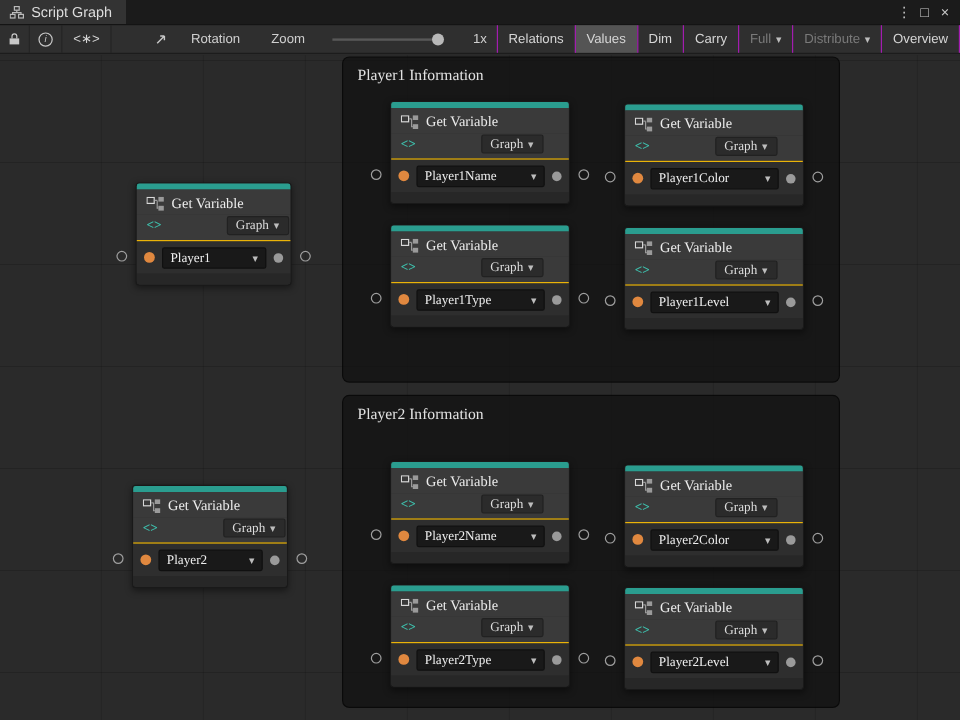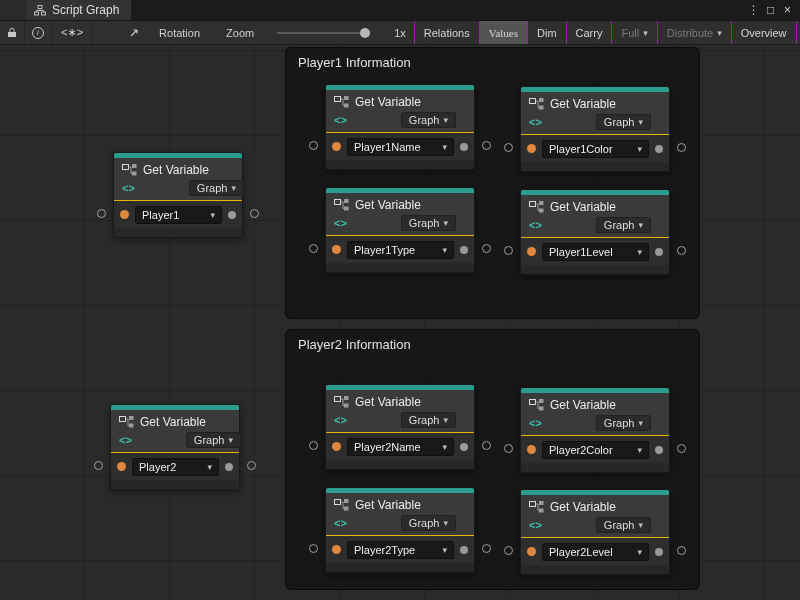--- a/index.html
+++ b/index.html
@@ -2,54 +2,54 @@
 <html><head>
 <meta charset="utf-8">
 <style>
   * { margin:0; padding:0; box-sizing:border-box; }
   html,body { width:800px; height:600px; overflow:hidden; background:#1a1a1a;
               font-family:"Liberation Sans", sans-serif; }
   .screen { position:relative; width:800px; height:600px; background:#2a2a2a; }
 
   
   .titlebar { position:absolute; top:0; left:0; right:0; height:20px; background:#1b1b1b;
-              display:flex; align-items:center; z-index:30;margin-left:26px; }
+              display:flex; align-items:center; z-index:30; }
   .tab { height:20px; display:flex; align-items:center; gap:6px; background:#333333;
          padding:0 12px 0 8px; color:#dddddd; font-size:12px; }
   .win-controls { margin-left:auto; display:flex; align-items:center; color:#c8c8c8; padding-right:4px; }
   .win-controls span { width:17px; text-align:center; font-size:12px; line-height:20px; }
 
   
   .toolbar { position:absolute; top:20px; left:0; right:0; height:25px; background:#2f2f2f;
              border-top:1px solid #141414; border-bottom:1px solid #1c1c1c;
              display:flex; align-items:stretch; font-size:11px; color:#d6d6d6; z-index:30; }
   .tb-btn { display:flex; align-items:center; justify-content:center; padding:0 9px;
             border-right:1px solid #252525; white-space:nowrap; }
   .tb-btn.icon-btn { padding:0 7px; }
-  .tb-btn.active { background:#545454;font-family:Liberation Serif, serif; }
+  .tb-btn.active { background:#545454; }
   .tb-btn.disabled { color:#7a7a7a; }
   .tb-right { margin-left:auto; display:flex; align-items:stretch; }
   .tb-right .tb-btn { border-left:1px solid #a21caf; border-right:none; }
   .tb-label { display:flex; align-items:center; gap:19px; padding:0 8px; color:#cfcfcf; }
   .caret { font-size:9px; color:#bdbdbd; margin-left:4px; }
   .slider { position:relative; width:88px; height:2px; background:#585858; margin:0 10px 0 4px;
             align-self:center; }
   .slider .handle { position:absolute; right:-5px; top:-4px; width:10px; height:10px;
                     border-radius:50%; background:#b8b8b8; }
   .info-circle { display:inline-flex; width:12px; height:12px; border:1px solid #c8c8c8;
                  border-radius:50%; color:#c8c8c8; font-size:8px; align-items:center;
                  justify-content:center; font-style:italic; }
 
   
   .canvas { position:absolute; top:46px; left:0; width:800px; height:554px;
             background-color:#2a2a2a;
             background-image:
               linear-gradient(to right, rgba(0,0,0,0.16) 1px, transparent 1px),
               linear-gradient(to bottom, rgba(0,0,0,0.16) 1px, transparent 1px);
-            background-size:85px 85px; background-position:-1px 4px; }
+            background-size:85px 85px; background-position:-1px 4px;font-family:Liberation Serif, serif; }
 
   
   .group { position:absolute; background:rgba(17,17,17,0.72); border:1px solid rgba(0,0,0,0.55);
            border-radius:6px; }
   .group-title { color:#e2e2e2; font-size:13px; padding:7px 12px; }
 
   
   .node { position:absolute; width:150px; background:#2e2e2e; border:1px solid #191919;
           border-radius:3px; box-shadow:0 2px 6px rgba(0,0,0,0.45); }
   .node.sm { width:130px; }

